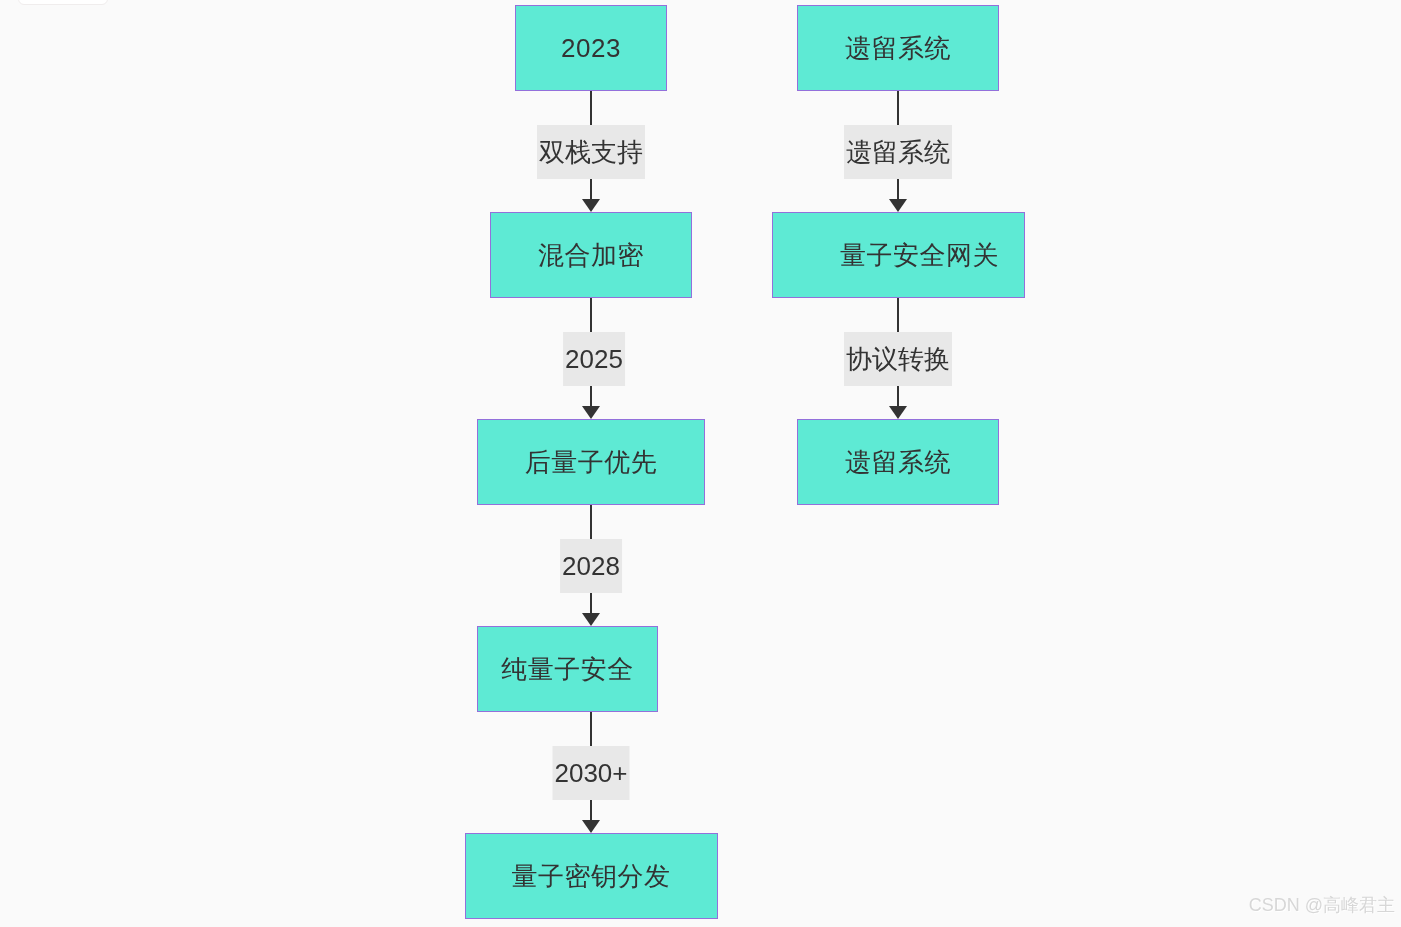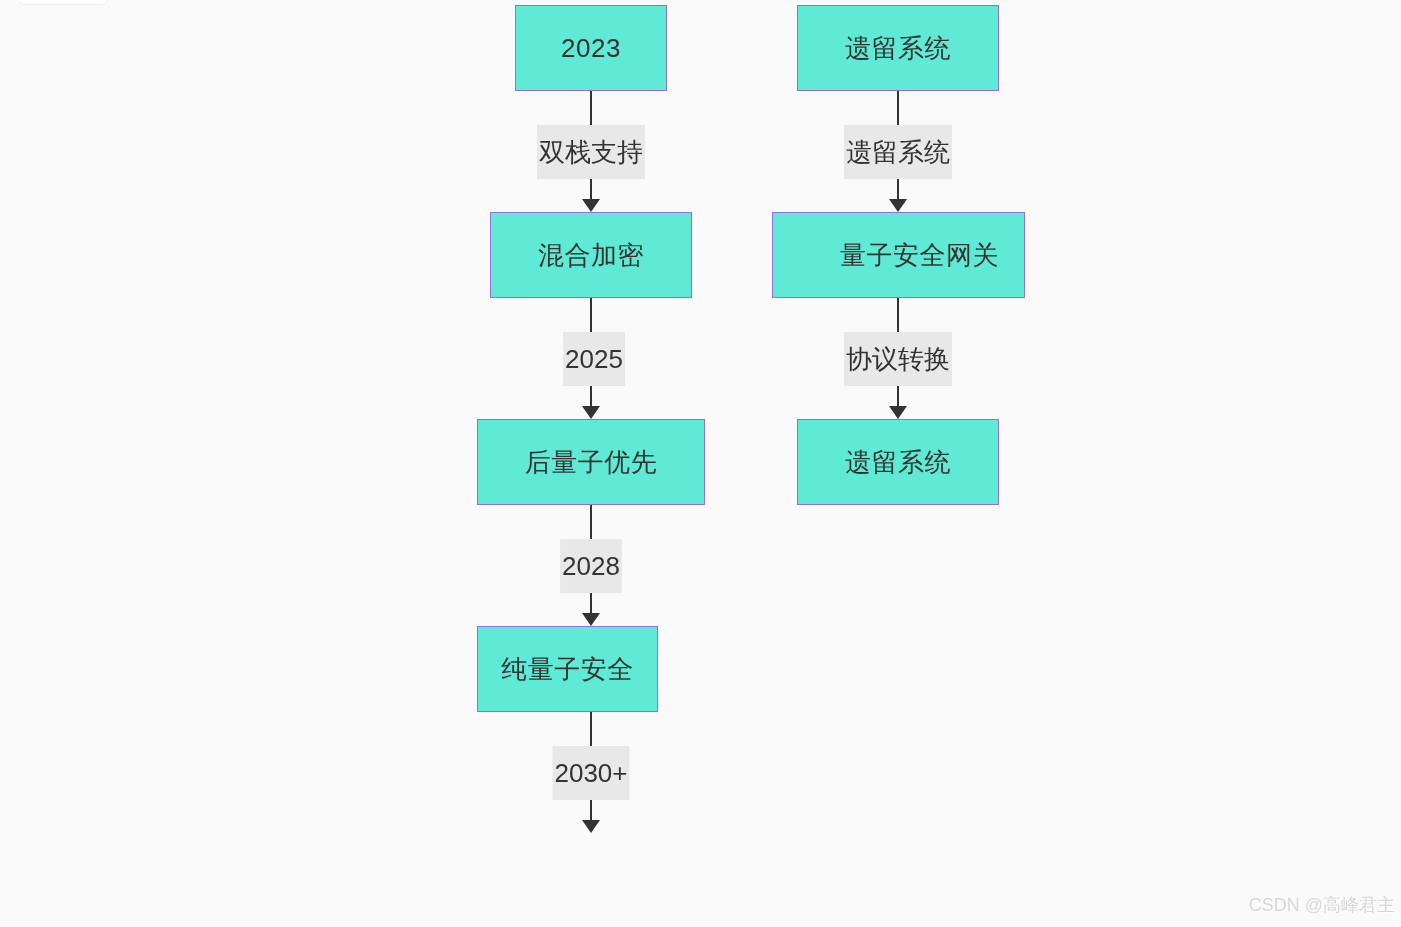--- a/index.html
+++ b/index.html
@@ -76,20 +76,21 @@
   }
 </style>
 </head>
 <body>
 
 <div class="diagram">
     <div class="flow-node" style="left: 515px; top: 5px; width: 152px; height: 86px;">2023</div>
     <div class="flow-node" style="left: 490px; top: 212px; width: 202px; height: 86px;">混合加密</div>
     <div class="flow-node" style="left: 477px; top: 419px; width: 228px; height: 86px; text-align: right;">后量子优先</div>
     <div class="flow-node" style="left: 477px; top: 626px; width: 181px; height: 86px;">纯量子安全</div>
+    <div class="flow-node" style="left: 464.5px; top: 833px; width: 253px; height: 86px;">量子密钥分发</div>
     <div class="flow-node" style="left: 797px; top: 5px; width: 202px; height: 86px;">遗留系统</div>
     <div class="flow-node" style="left: 771.5px; top: 212px; width: 253px; height: 86px; padding-left: 43px;">量子安全网关</div>
     <div class="flow-node" style="left: 797px; top: 419px; width: 202px; height: 86px;">遗留系统</div>
     <div class="edge-line" style="left: 590px; top: 91px; height: 110px;"></div>
     <div class="arrowhead" style="left: 582px; top: 199px;"></div>
     <div class="edge-label" style="left: 591px; top: 151.5px;">双栈支持</div>
     <div class="edge-line" style="left: 590px; top: 298px; height: 110px;"></div>
     <div class="arrowhead" style="left: 582px; top: 406px;"></div>
     <div class="edge-label" style="left: 594px; top: 358.5px;">2025</div>
     <div class="edge-line" style="left: 590px; top: 505px; height: 110px;"></div>

